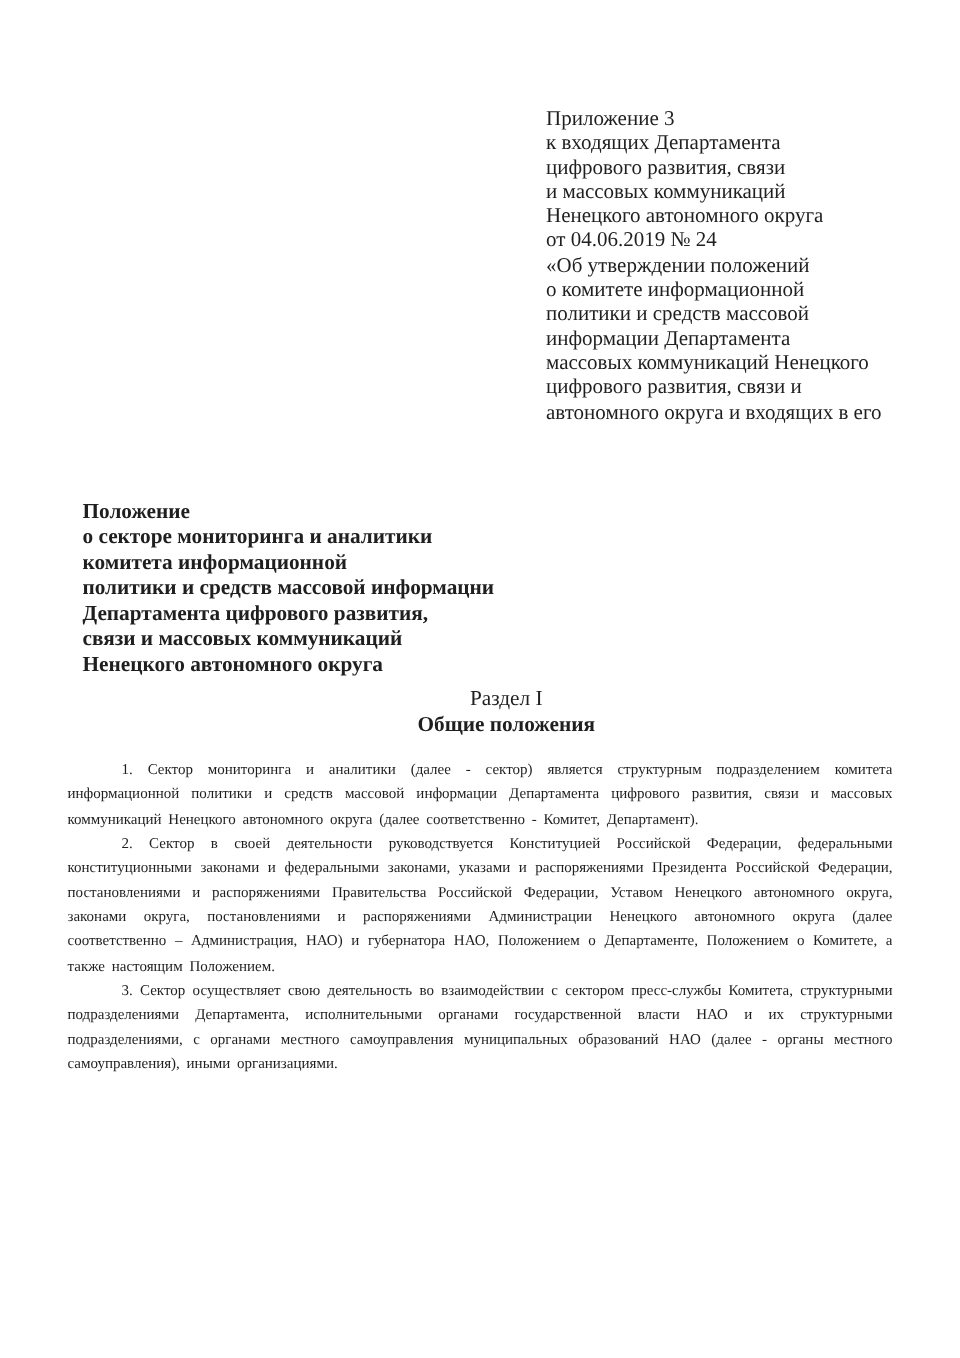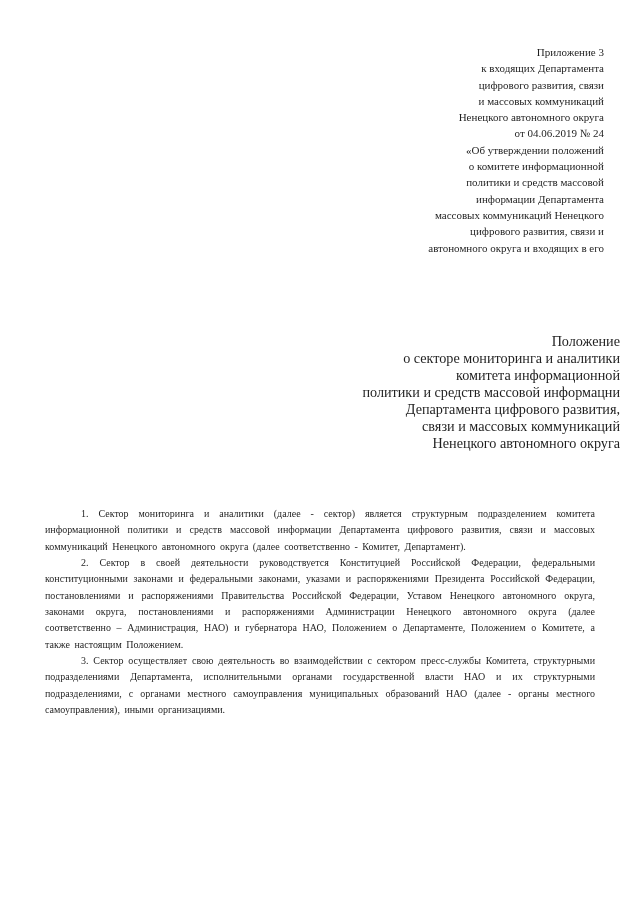--- a/index.html
+++ b/index.html
@@ -8,33 +8,33 @@
     width: 640px;
     height: 905px;
     background: #ffffff;
     font-family: "Liberation Serif", "DejaVu Serif", serif;
     color: #1f1f1f;
     overflow: hidden;
   }
   .appendix {
     position: absolute;
     left: 364px;
-    top: 44px;
+    top: 72px;
     width: 240px;
-    font-size: 11px;
+    font-size: 14px;
     line-height: 16.3px;
-    text-align: right;
+    text-align: left;
   }
   .doc-title {
     position: absolute;
     left: 55px;
     top: 333px;
     width: 565px;
-    text-align: right;
-    font-weight: normal;
+    text-align: left;
+    font-weight: bold;
     font-size: 14.2px;
     line-height: 17px;
   }
   .section {
     position: absolute;
     left: 55px;
     top: 458px;
     width: 565px;
     text-align: center;
     font-size: 14.2px;
@@ -81,20 +81,24 @@
   <div class="doc-title">
     <div>Положение</div>
     <div>о секторе мониторинга и аналитики</div>
     <div>комитета информационной</div>
     <div>политики и средств массовой информацни</div>
     <div>Департамента цифрового развития,</div>
     <div>связи и массовых коммуникаций</div>
     <div>Ненецкого автономного округа</div>
   </div>
 
+  <div class="section">
+    <div class="section-number">Раздел I</div>
+    <div class="section-title">Общие положения</div>
+  </div>
 
   <div class="doc-body">
     <p>1. Сектор мониторинга и аналитики (далее - сектор) является структурным подразделением комитета информационной политики и средств массовой информации Департамента цифрового развития, связи и массовых коммуникаций Ненецкого автономного округа (далее соответственно - Комитет, Департамент).</p>
     <p>2. Сектор в своей деятельности руководствуется Конституцией Российской Федерации, федеральными конституционными законами и федеральными законами, указами и распоряжениями Президента Российской Федерации, постановлениями и распоряжениями Правительства Российской Федерации, Уставом Ненецкого автономного округа, законами округа, постановлениями и распоряжениями Администрации Ненецкого автономного округа (далее соответственно – Администрация, НАО) и губернатора НАО, Положением о Департаменте, Положением о Комитете, а также настоящим Положением.</p>
     <p>3. Сектор осуществляет свою деятельность во взаимодействии с сектором пресс-службы Комитета, структурными подразделениями Департамента, исполнительными органами государственной власти НАО и их структурными подразделениями, с органами местного самоуправления муниципальных образований НАО (далее - органы местного самоуправления), иными организациями.</p>
   </div>
 
 </div>
 
 </body></html>

